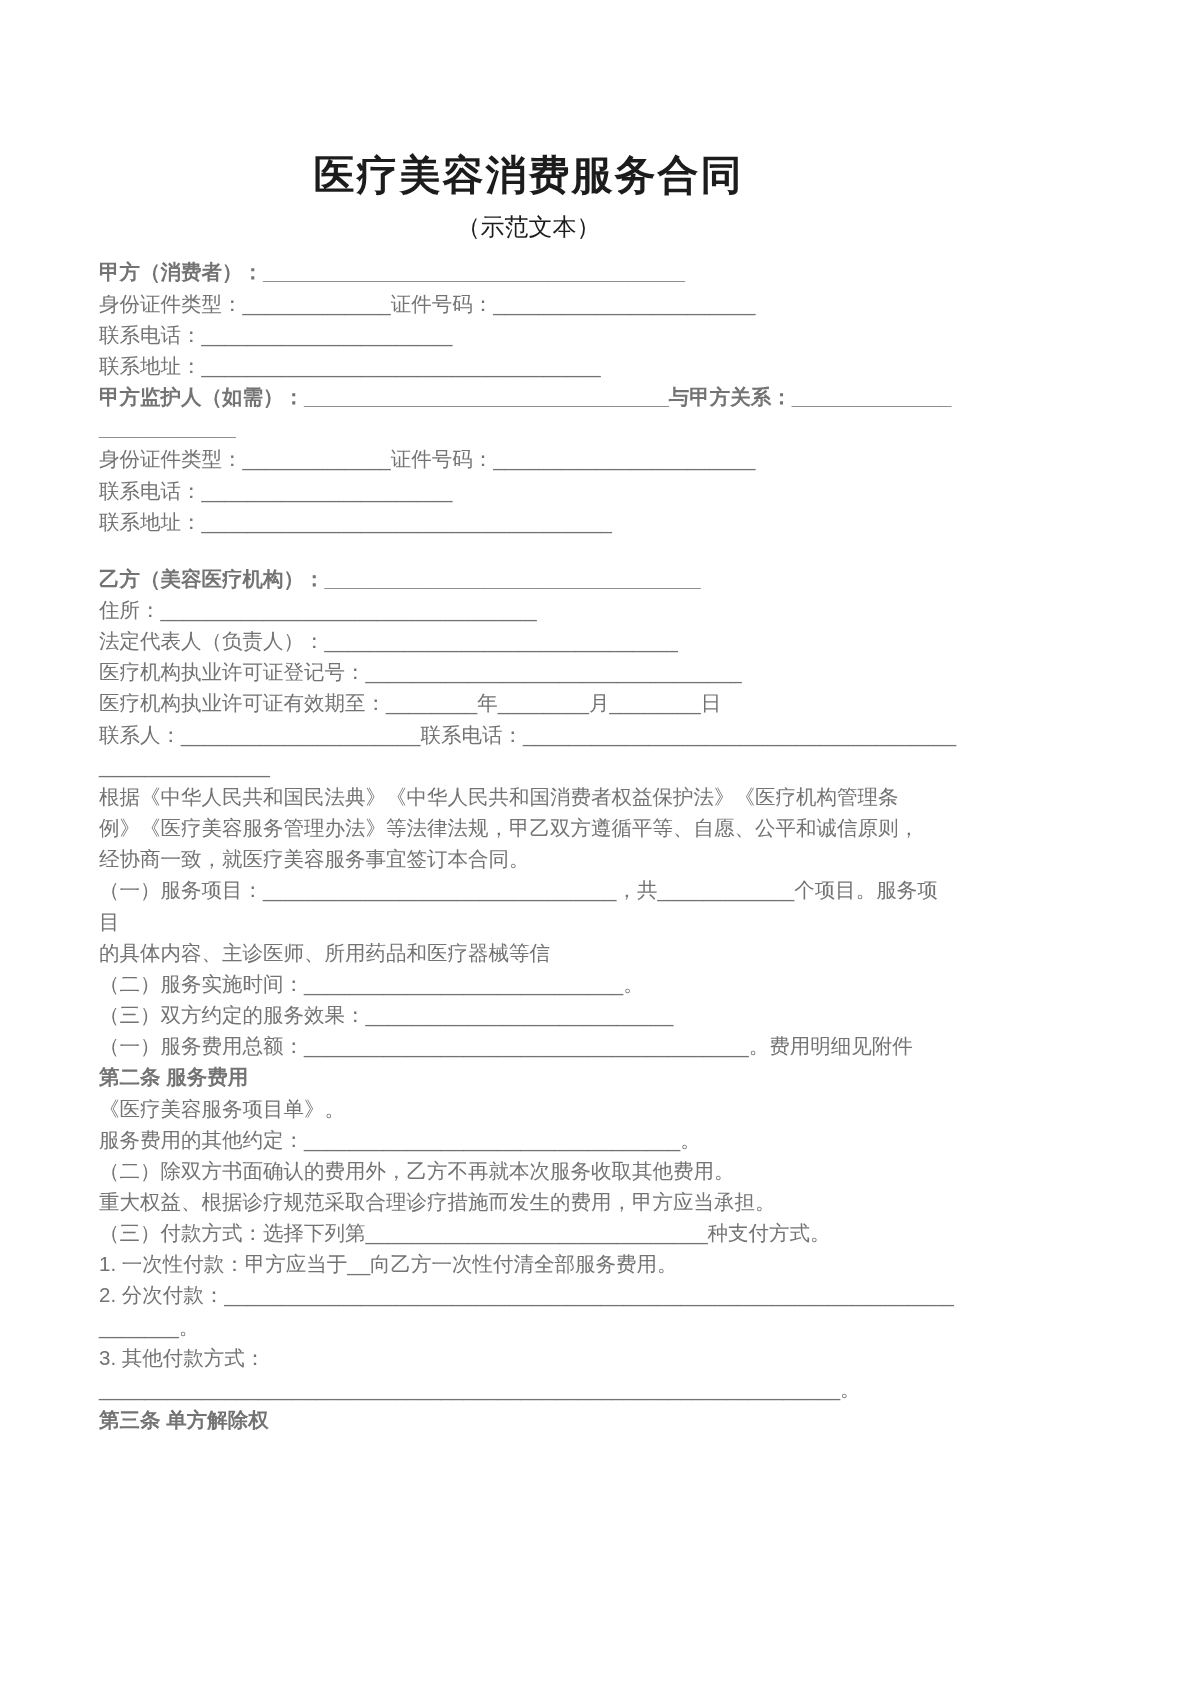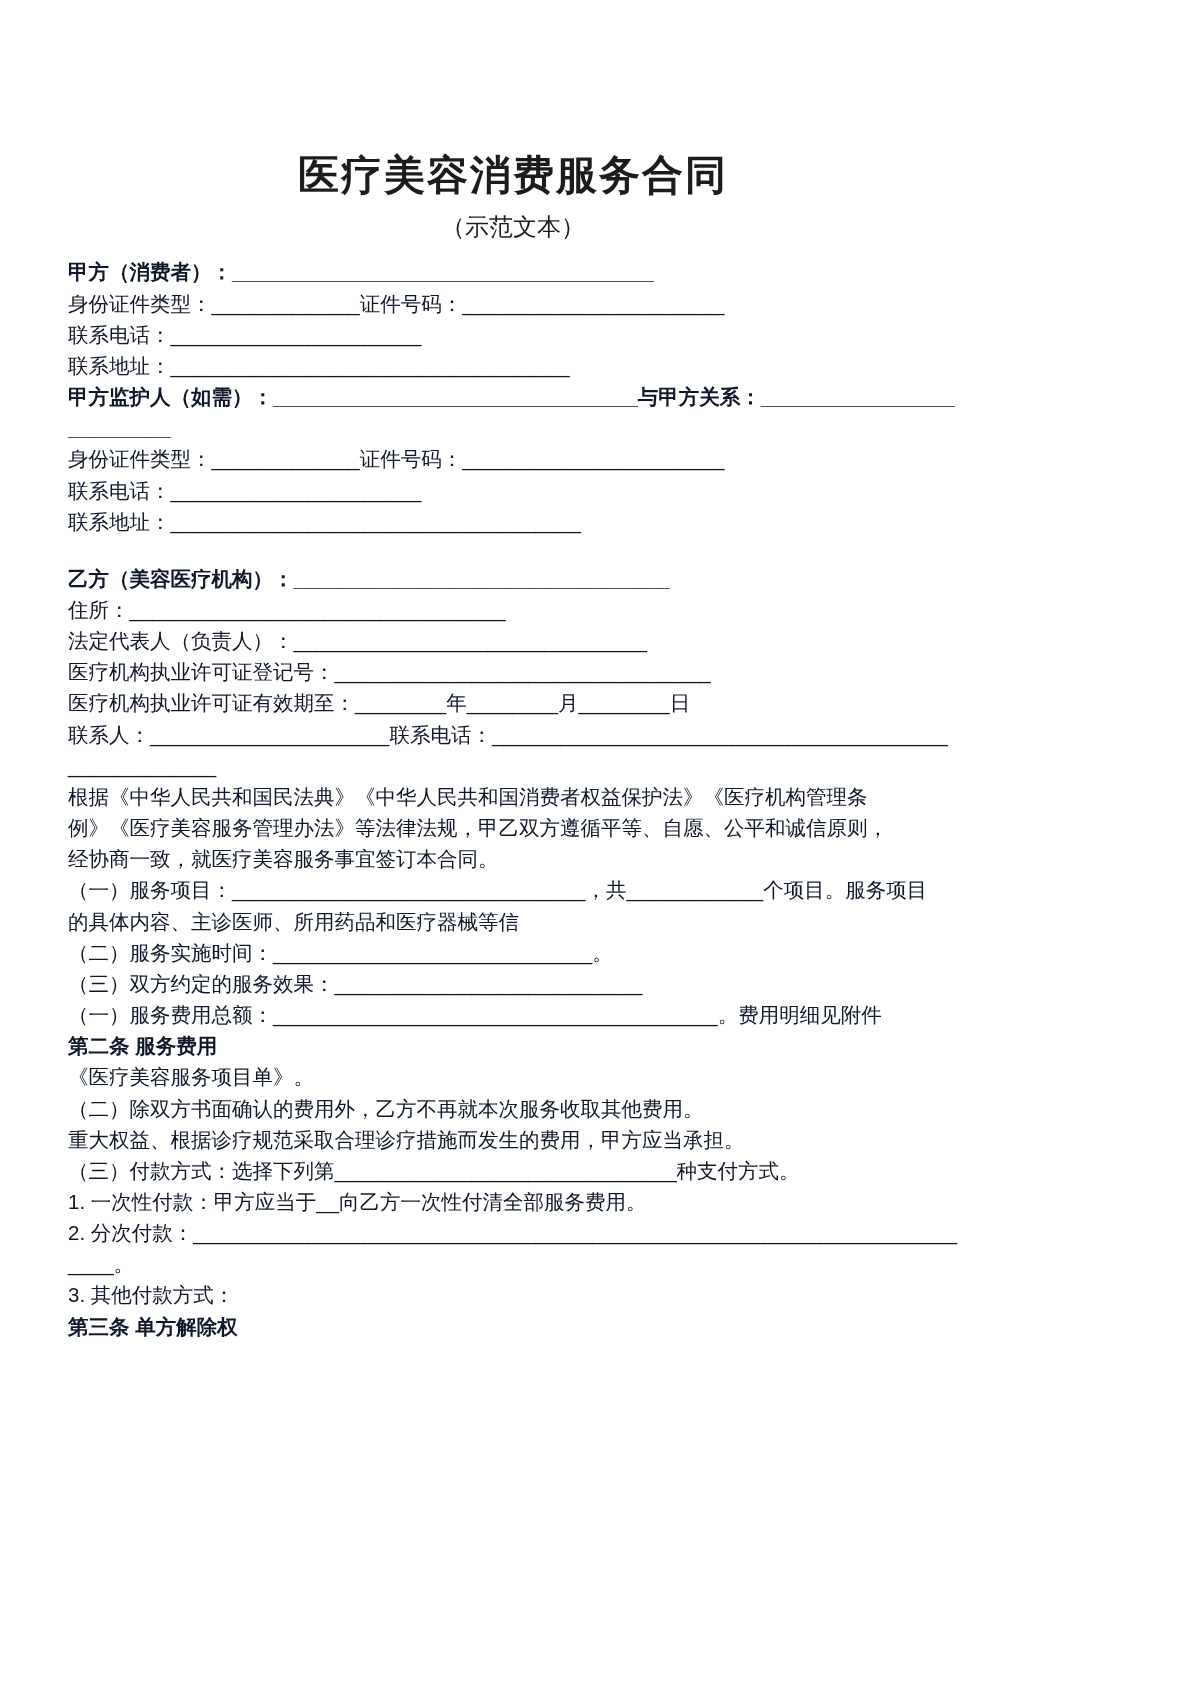--- a/index.html
+++ b/index.html
@@ -10,21 +10,21 @@
   body {
     font-family: "Liberation Sans", "DejaVu Sans", sans-serif;
     color: #1a1a1a;
   }
   .page {
     width: 1190px;
     height: 1683px;
     background: #ffffff;
     position: relative;
     box-sizing: border-box;
-    padding: 150px 232px 0 68px;
+    padding: 150px 232px 0 99px;
     overflow: hidden;
   }
   .doc-title {
     text-align: center;
     font-size: 41px;
     font-weight: bold;
     letter-spacing: 2px;
     margin: 0 0 10px 0;
     line-height: 1.25;
     color: #1c1c1c;
@@ -35,21 +35,21 @@
     margin: 0 0 14px 0;
     line-height: 1.3;
     color: #1c1c1c;
   }
   .line {
     font-size: 20.5px;
     line-height: 1.52;
     margin: 0;
     word-break: break-all;
     white-space: pre-wrap;
-    color: #0f172a;
+    color: #737373;
   }
   .line.bold {
     font-weight: bold;
   }
   .spacer-md { height: 26px; }
 </style>
 </head>
 <body>
 
 <div class="page">
@@ -81,22 +81,24 @@
   <p class="line">经协商一致，就医疗美容服务事宜签订本合同。</p>
 
   <p class="line">（一）服务项目：_______________________________，共____________个项目。服务项目</p>
   <p class="line">的具体内容、主诊医师、所用药品和医疗器械等信</p>
   <p class="line">（二）服务实施时间：____________________________。</p>
   <p class="line">（三）双方约定的服务效果：___________________________</p>
 
   <p class="line">（一）服务费用总额：_______________________________________。费用明细见附件</p>
   <p class="line bold">第二条 服务费用</p>
   <p class="line">《医疗美容服务项目单》。</p>
+  <p class="line">服务费用的其他约定：_________________________________。</p>
   <p class="line">（二）除双方书面确认的费用外，乙方不再就本次服务收取其他费用。</p>
   <p class="line">重大权益、根据诊疗规范采取合理诊疗措施而发生的费用，甲方应当承担。</p>
   <p class="line">（三）付款方式：选择下列第______________________________种支付方式。</p>
   <p class="line">1. 一次性付款：甲方应当于__向乙方一次性付清全部服务费用。</p>
   <p class="line">2. 分次付款：_______________________________________________________________________。</p>
   <p class="line">3. 其他付款方式：</p>
+  <p class="line">_________________________________________________________________。</p>
 
   <p class="line bold">第三条 单方解除权</p>
 
 </div>
 
 </body></html>

